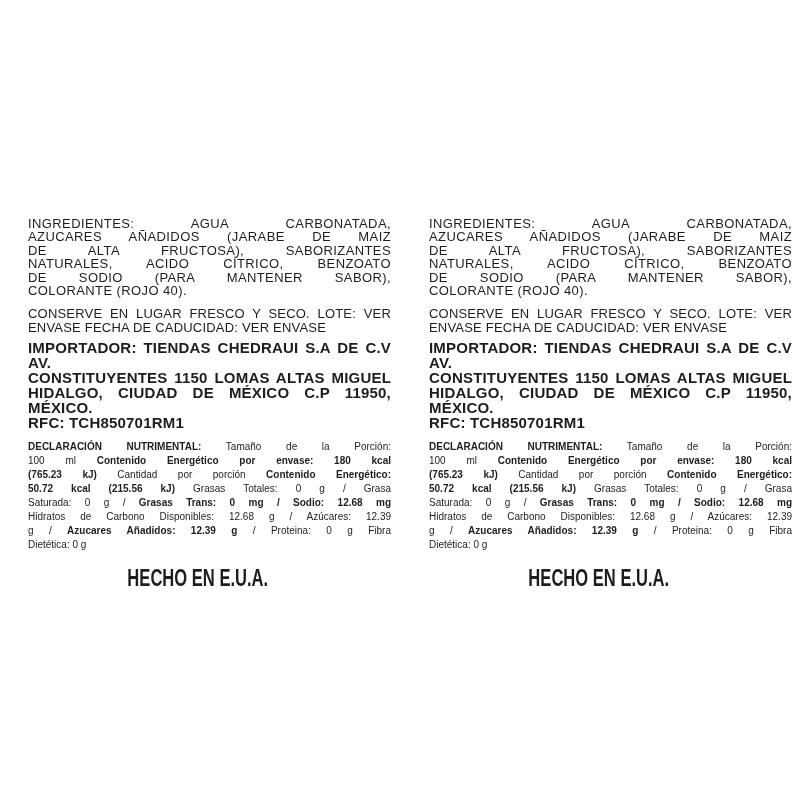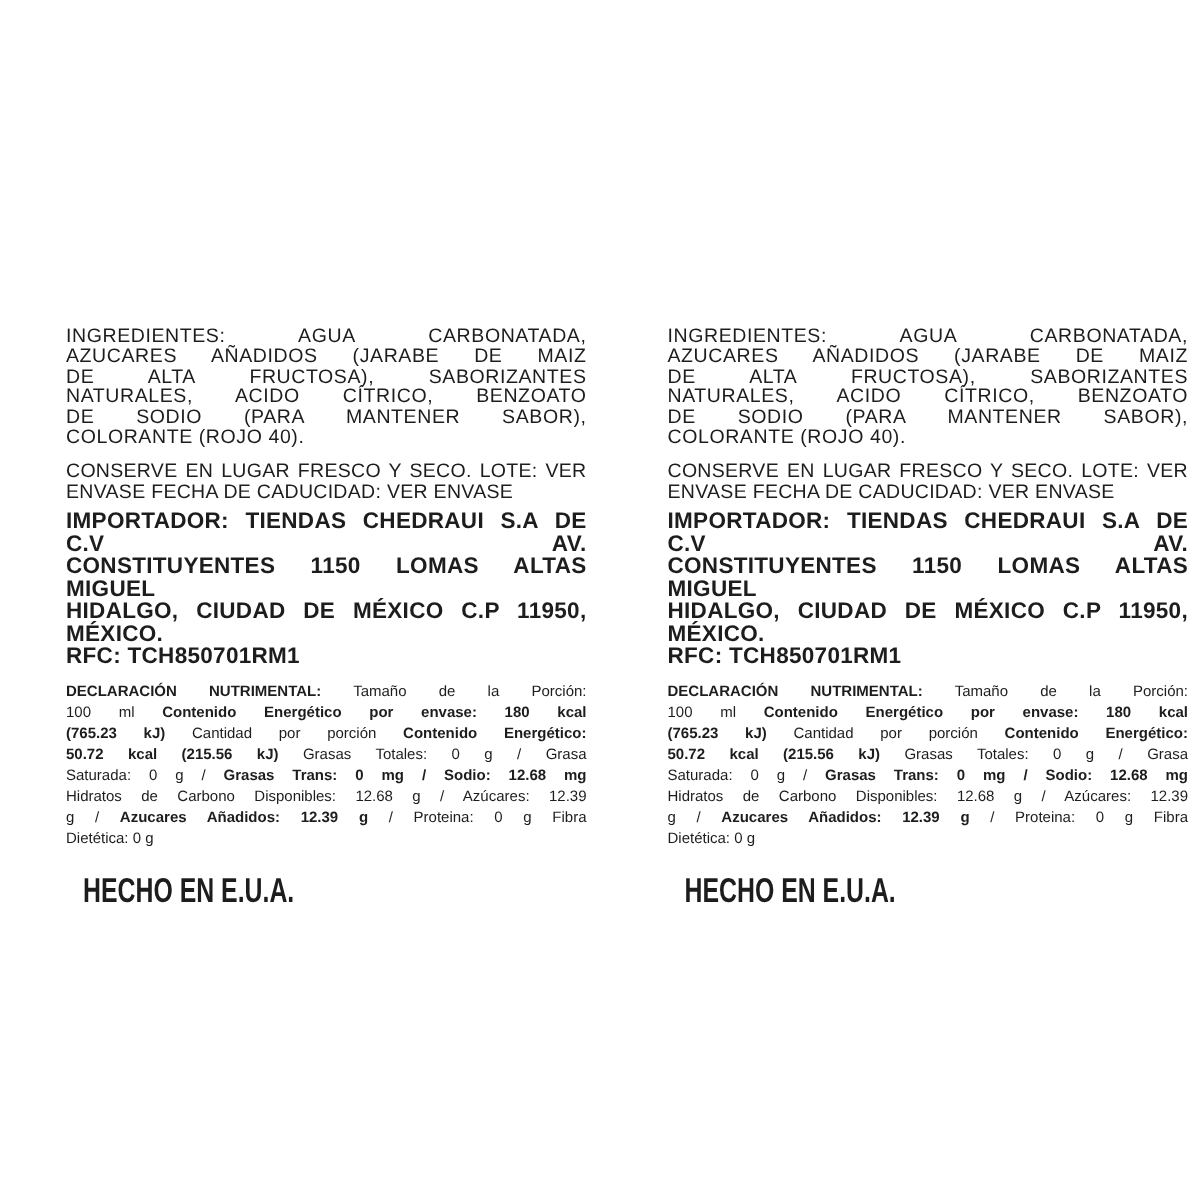--- a/index.html
+++ b/index.html
@@ -21,21 +21,20 @@
     width: 363px;
   }
   .label-col.left  { left: 28px;  }
   .label-col.right { left: 429px; }
 
   
   .tl {
     text-align: justify;
     text-align-last: justify;
     text-justify: inter-word;
-    margin-left: 16px;
   }
   .tl.last { text-align-last: left; }
   .b { font-weight: bold; }
 
   .sec-ingredients .tl {
     font-size: 13px;
     line-height: 13.4px;
     letter-spacing: 0.4px;
   }
   .sec-storage { margin-top: 10px; }
@@ -51,21 +50,21 @@
     letter-spacing: 0.2px;
   }
   .sec-nutrition { margin-top: 10px; }
   .sec-nutrition .tl {
     font-size: 10px;
     line-height: 14px;
   }
   .sec-made-in {
     margin-top: 16px;
     margin-right: 23px;
-    text-align: left;
+    text-align: center;
     line-height: 21px;
   }
   .made-in-text {
     display: inline-block;
     font-size: 23px;
     font-weight: bold;
     letter-spacing: 0;
     transform: scaleX(0.72);
     transform-origin: center;
     white-space: nowrap;

